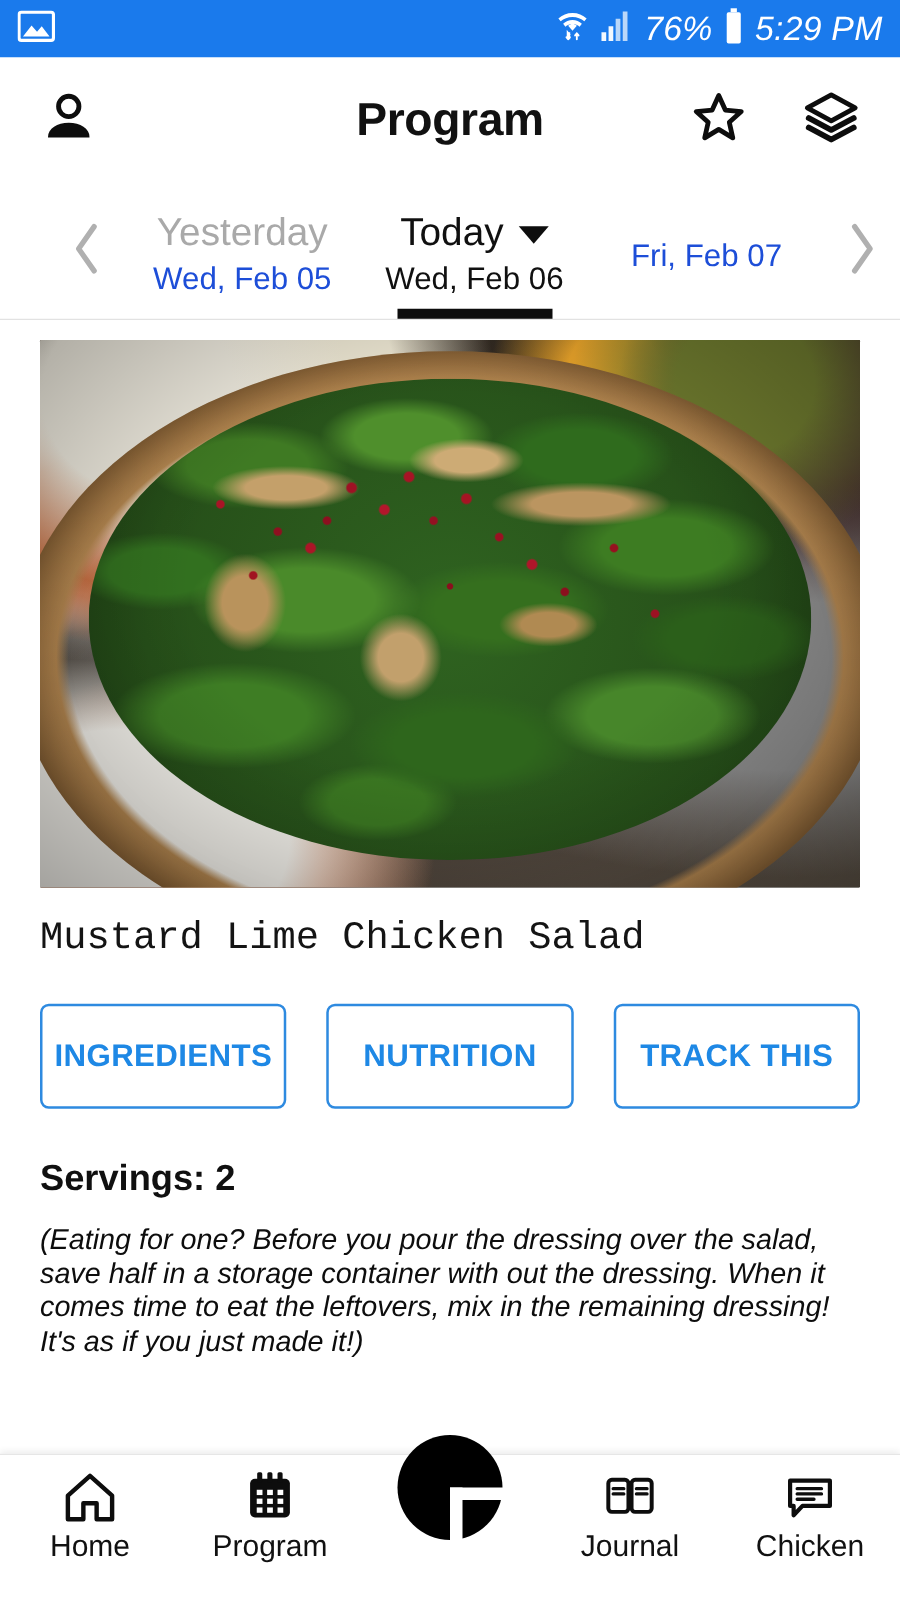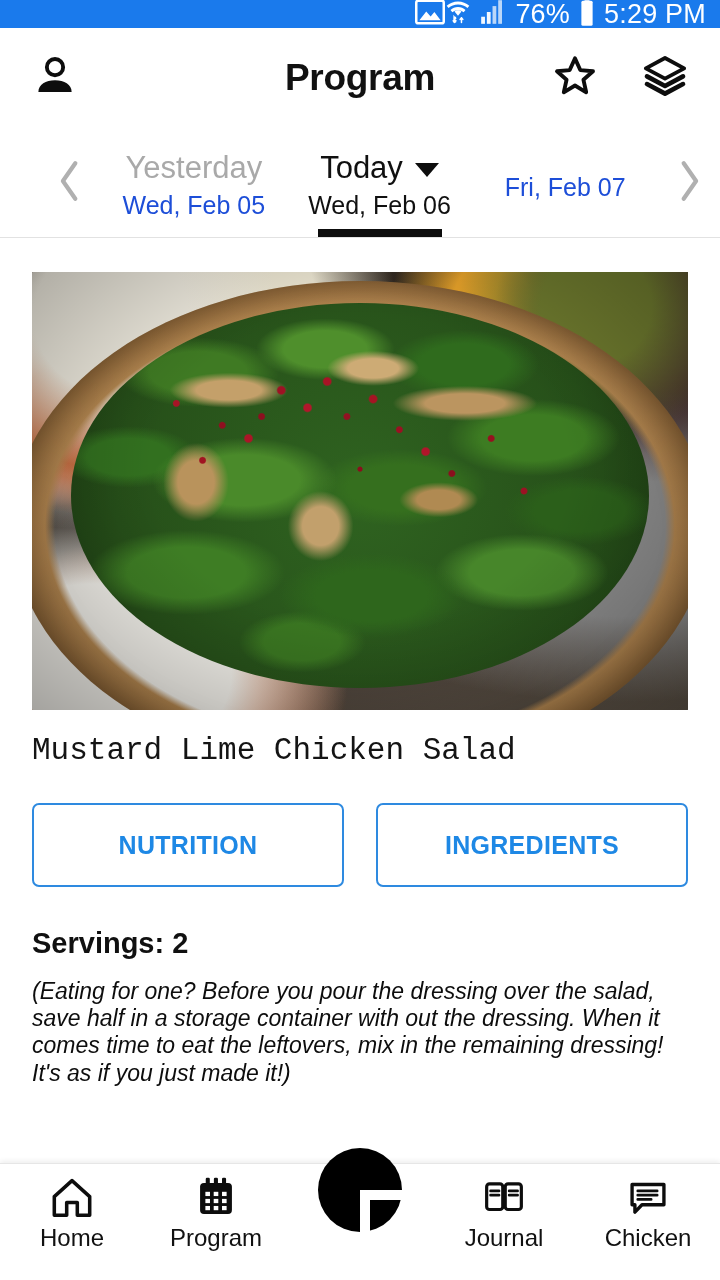--- a/index.html
+++ b/index.html
@@ -11,28 +11,29 @@
     height: 1280px;
     background: #ffffff;
     font-family: "Liberation Sans", sans-serif;
     overflow: hidden;
     position: relative;
     -webkit-font-smoothing: antialiased;
   }
 
   
   .statusbar {
-    height: 28px;
+    height: 46px;
     background: #1a7aec;
     display: flex;
     align-items: center;
-    justify-content: flex-end;
+    justify-content: space-between;
     padding: 0 14px 0 14px;
     box-sizing: border-box;
     color: #ffffff;
+    font-style: italic;
   }
   .sb-left { display: flex; align-items: center; }
   .sb-right { display: flex; align-items: center; gap: 9px; }
   .sb-text {
     font-size: 27px;
     font-weight: 400;
     letter-spacing: 0.2px;
     color: #ffffff;
     line-height: 1;
   }
@@ -457,22 +458,23 @@
     <div class="bowl"></div>
     <div class="greens"></div>
     <div class="chicken"></div>
     <div class="seeds"></div>
     <div class="vignette"></div>
   </div>
 
   <div class="recipe-title">Mustard Lime Chicken Salad</div>
 
   <div class="btn-row">
+    <div class="pill-btn">INGREDIENTS</div>
     <div class="pill-btn">NUTRITION</div>
-    <div class="pill-btn">INGREDIENTS</div>
+    <div class="pill-btn">TRACK THIS</div>
   </div>
 
   <div class="servings">Servings: 2</div>
   <div class="note">(Eating for one? Before you pour the dressing over the salad, save half in a storage container with out the dressing. When it comes time to eat the leftovers, mix in the remaining dressing! It's as if you just made it!)</div>
 </div>
 
 <div class="bottomnav">
 
   <div class="nav-item">
     <span class="nav-icon">

